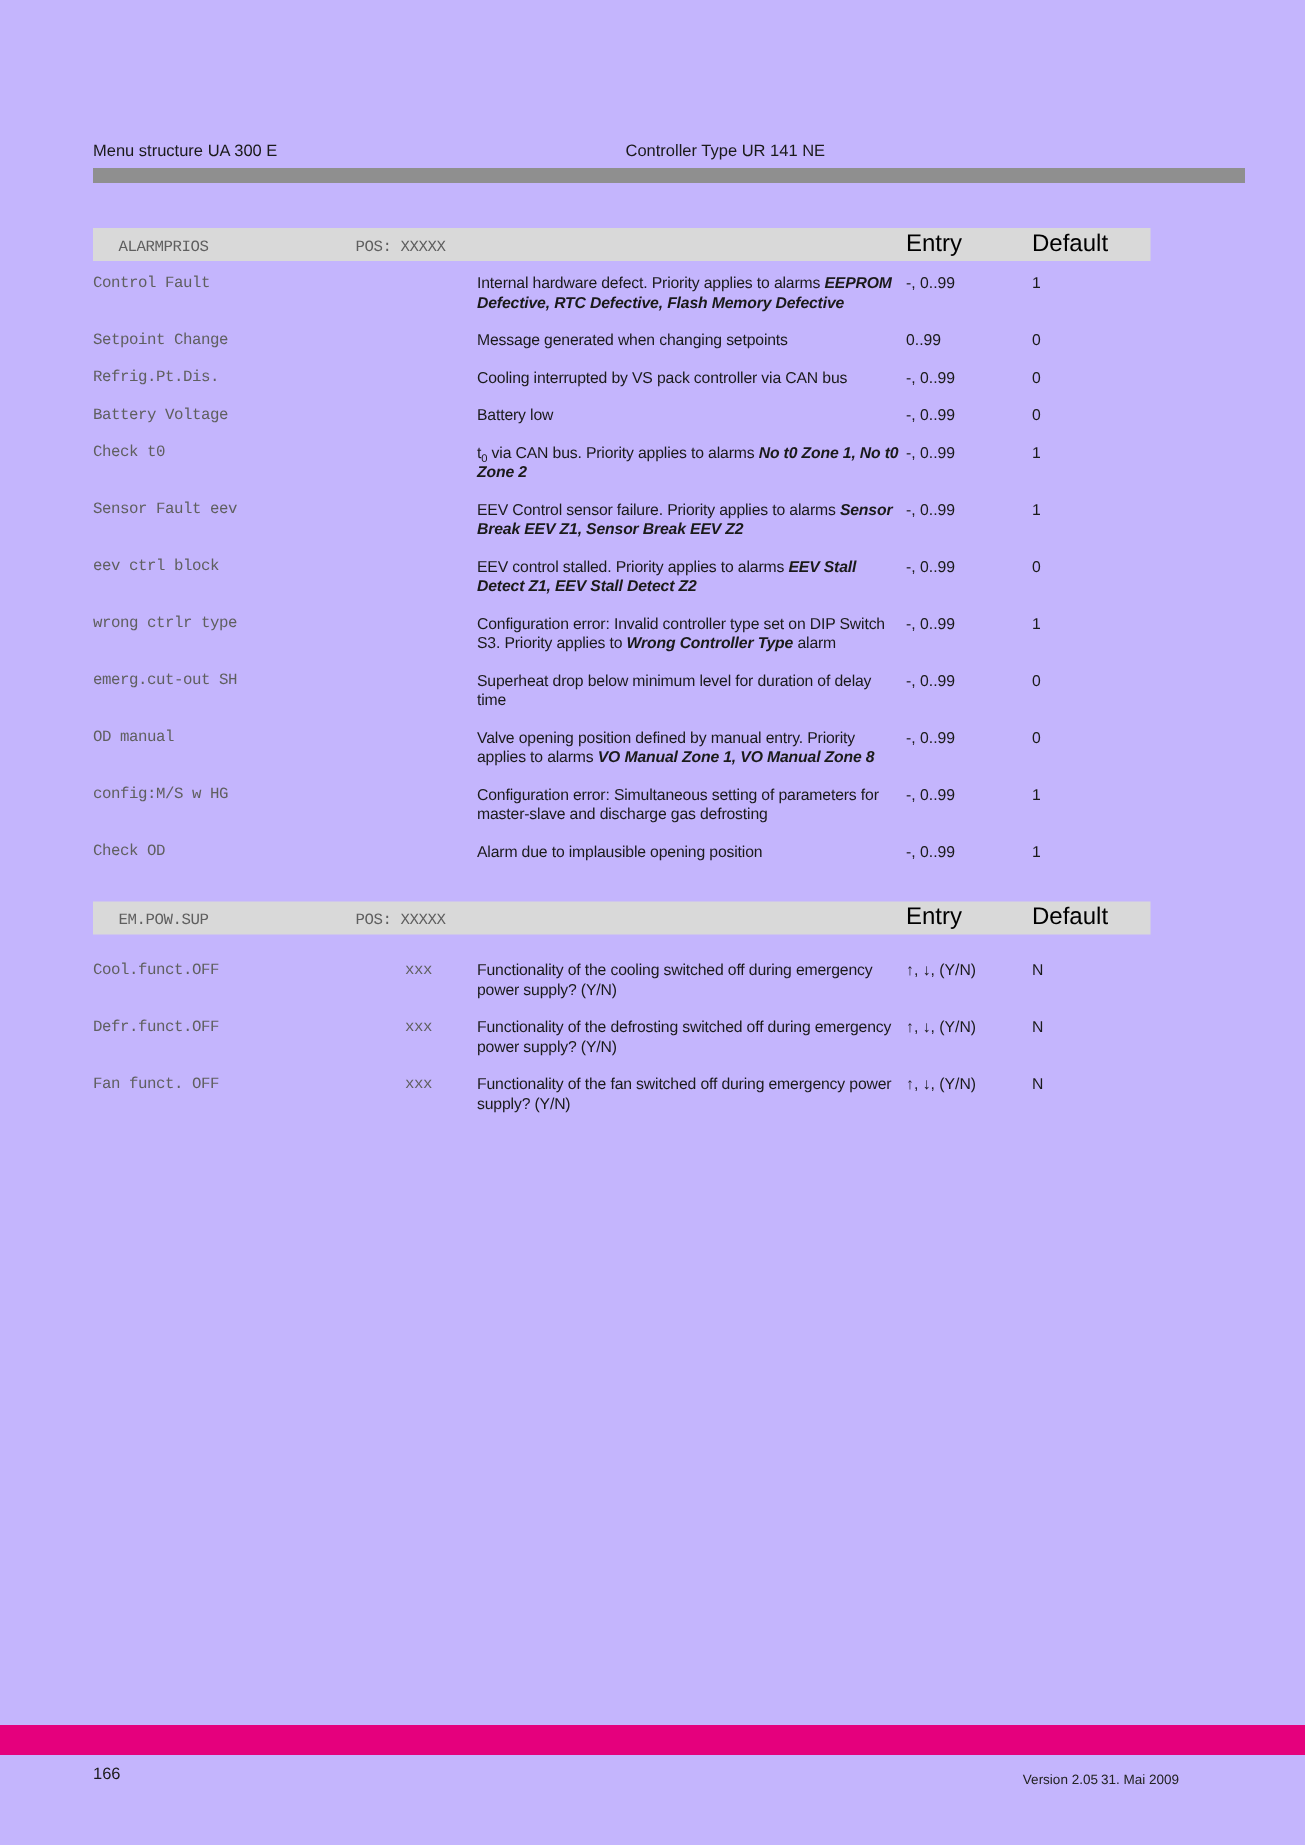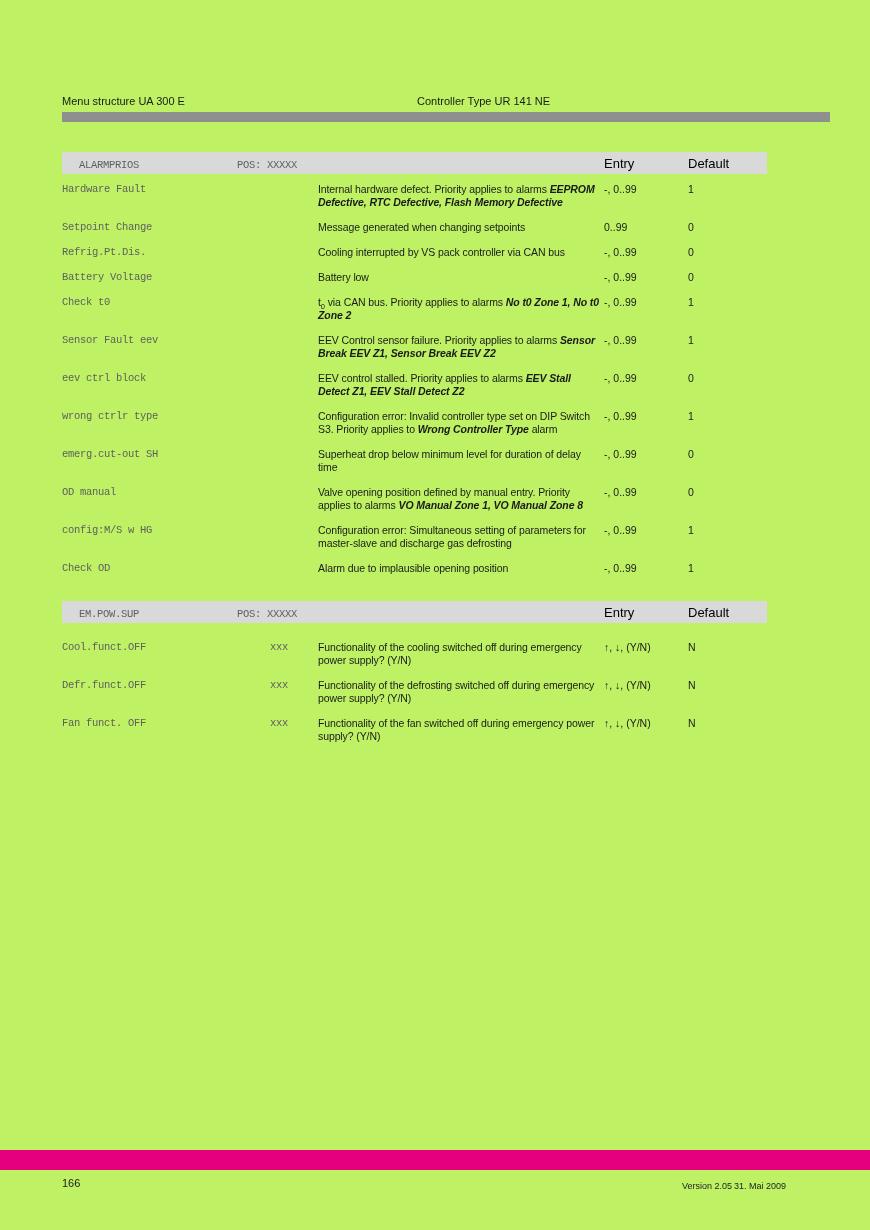--- a/index.html
+++ b/index.html
@@ -1,36 +1,36 @@
 <!DOCTYPE html>
 <html style="--accent: #E5007D; --bar-gray: #8F8F8F; --thead-bg: #D9D9D9;"><head>
 <meta charset="utf-8">
 <style>
   html,body { margin:0; padding:0; background:#fff; }
   .page {
-    position:relative; width:870px; height:1230px; background:#bef264;
+    position:relative; width:870px; height:1230px; background:#c4b5fd;
     font-family:"Liberation Sans", sans-serif; color:#1a1a1a; overflow:hidden;
   }
   
   .header-left  { position:absolute; left:62px;  top:95px; font-size:11px; }
   .header-center{ position:absolute; left:417px; top:95px; font-size:11px; }
   .header-bar   { position:absolute; left:62px; top:112px; width:768px; height:10px; background:var(--bar-gray,#8F8F8F); }
 
   
   .content { position:absolute; left:62px; top:152px; width:705px; }
 
   .tbl { width:705px; }
   .tbl-head {
     display:grid; grid-template-columns:256px 286px 84px 1fr;
     align-items:center; height:22px; background:var(--thead-bg,#D9D9D9);
   }
   .tbl-head .c1 { padding-left:17px; }
   .mono { font-family:"Liberation Mono", monospace; font-size:10.5px; color:#5f5f5f; letter-spacing:-0.3px; white-space:pre; }
   .tbl-title { display:inline-block; width:158px; }
-  .col-label { font-size:13px; color:#000; }
+  .col-label { font-size:16px; color:#000; }
 
   .tbl-body { padding-top:9px; }
   .row {
     display:grid; grid-template-columns:256px 286px 84px 1fr;
     margin-bottom:12px; line-height:13px;
   }
   .row .param-cell { display:flex; justify-content:space-between; padding-right:30px; }
   .desc { font-size:10.5px; padding-right:4px; letter-spacing:-0.1px; }
   .desc .it { font-style:italic;font-weight:bold; }
   .desc sub { font-size:7.5px; line-height:0; }
@@ -64,21 +64,21 @@
         <div class="c1">
           <span class="mono tbl-title">ALARMPRIOS</span><span class="mono">POS: XXXXX</span>
         </div>
         <div></div>
         <div class="col-label">Entry</div>
         <div class="col-label">Default</div>
       </div>
       <div class="tbl-body">
   <div class="row">
     <div class="param-cell">
-      <span class="mono">Hardware Fault</span>
+      <span class="mono">Control Fault</span>
 
     </div>
     <div class="desc"><span>Internal hardware defect. Priority applies to alarms </span><span class="it">EEPROM Defective, RTC Defective, Flash Memory Defective</span></div>
     <div class="entry">-, 0..99</div>
     <div class="dflt">1</div>
   </div>
 
   <div class="row">
     <div class="param-cell">
       <span class="mono">Setpoint Change</span>

